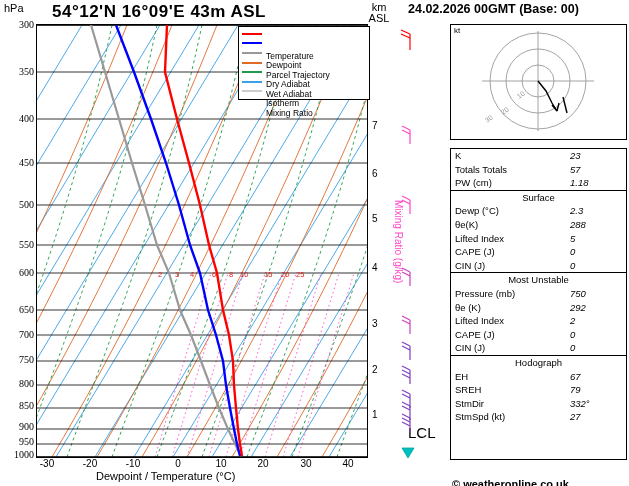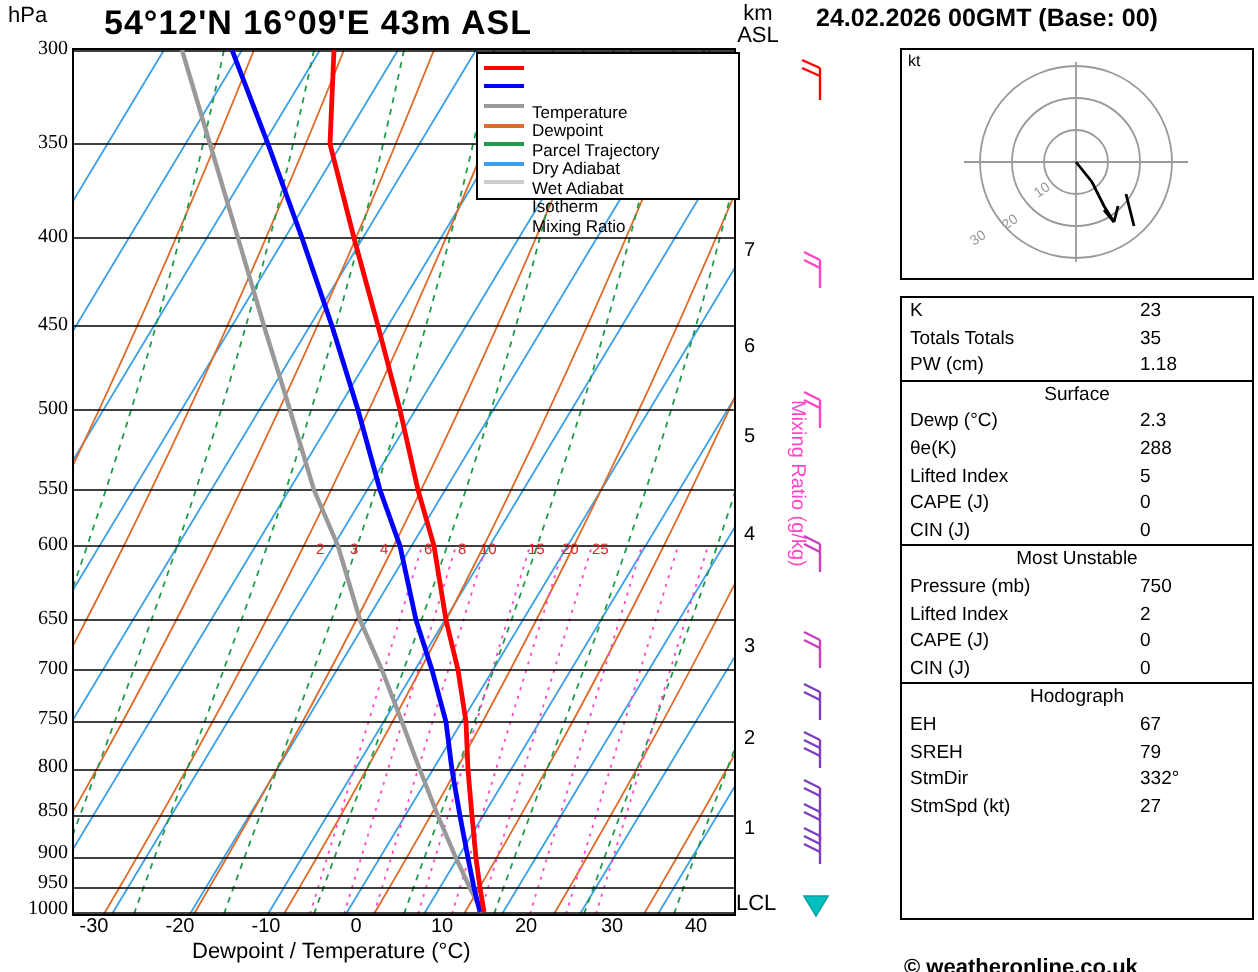--- a/index.html
+++ b/index.html
@@ -49,38 +49,38 @@
 
   #xaxis-title{left:96px;top:470px;font-size:11px;}
   #mix-wrap{left:392px;top:200px;width:14px;height:160px;}
   #mix-wrap .rot{
     position:absolute;left:12px;top:0;
     transform:rotate(90deg);transform-origin:left top;
     white-space:nowrap;font-size:10px;color:#ff46c8;
   }
 
   
-  #lcl{left:368px;top:446px;font-size:11px;color:#000;}
+  #lcl{left:368px;top:424px;font-size:15px;color:#000;padding-left:40px;}
 
   
   #hodo{
     left:450px;top:24px;width:175px;height:114px;
     border:1px solid #000;background:#fff;
   }
   #hodo .kt{position:absolute;left:3px;top:1px;font-size:8px;}
 
   
   #indices{
     left:450px;top:148px;width:175px;height:310px;
     border:1px solid #000;background:#fff;
     font-size:9.5px;
   }
   #indices table{border-collapse:collapse;width:100%;}
   #indices td{padding:0 4px;height:13.6px;line-height:13.6px;vertical-align:middle;}
-  #indices td.v{text-align:left;width:52px;}
+  #indices td.v{text-align:left;width:52px;font-style:italic;}
   #indices tr.hdr td{text-align:center;font-weight:normal;}
   #indices tr.sep td{border-top:1px solid #000;height:0;padding:0;line-height:0;}
 
   #copyright{left:452px;top:478px;font-size:11px;font-weight:bold;}
 </style>
 </head>
 <body>
 
 <div class="abs" id="hpa-label">hPa</div>
 <div class="abs" id="station-title">54°12'N 16°09'E 43m ASL</div>
@@ -358,21 +358,21 @@
 
 <div class="abs" id="indices">
   <table>
     <tbody>
         <tr>
           <td>K</td>
           <td class="v">23</td>
         </tr>
     <tr>
           <td>Totals Totals</td>
-          <td class="v">35</td>
+          <td class="v">57</td>
         </tr>
     <tr>
           <td>PW (cm)</td>
           <td class="v">1.18</td>
         </tr>
     <tr class="sep">
           <td colspan="2"></td>
         </tr>
     <tr class="hdr">
           <td colspan="2">Surface</td>
@@ -401,20 +401,24 @@
           <td colspan="2"></td>
         </tr>
     <tr class="hdr">
           <td colspan="2">Most Unstable</td>
         </tr>
     <tr>
           <td>Pressure (mb)</td>
           <td class="v">750</td>
         </tr>
     <tr>
+          <td>θe (K)</td>
+          <td class="v">292</td>
+        </tr>
+    <tr>
           <td>Lifted Index</td>
           <td class="v">2</td>
         </tr>
     <tr>
           <td>CAPE (J)</td>
           <td class="v">0</td>
         </tr>
     <tr>
           <td>CIN (J)</td>
           <td class="v">0</td>

